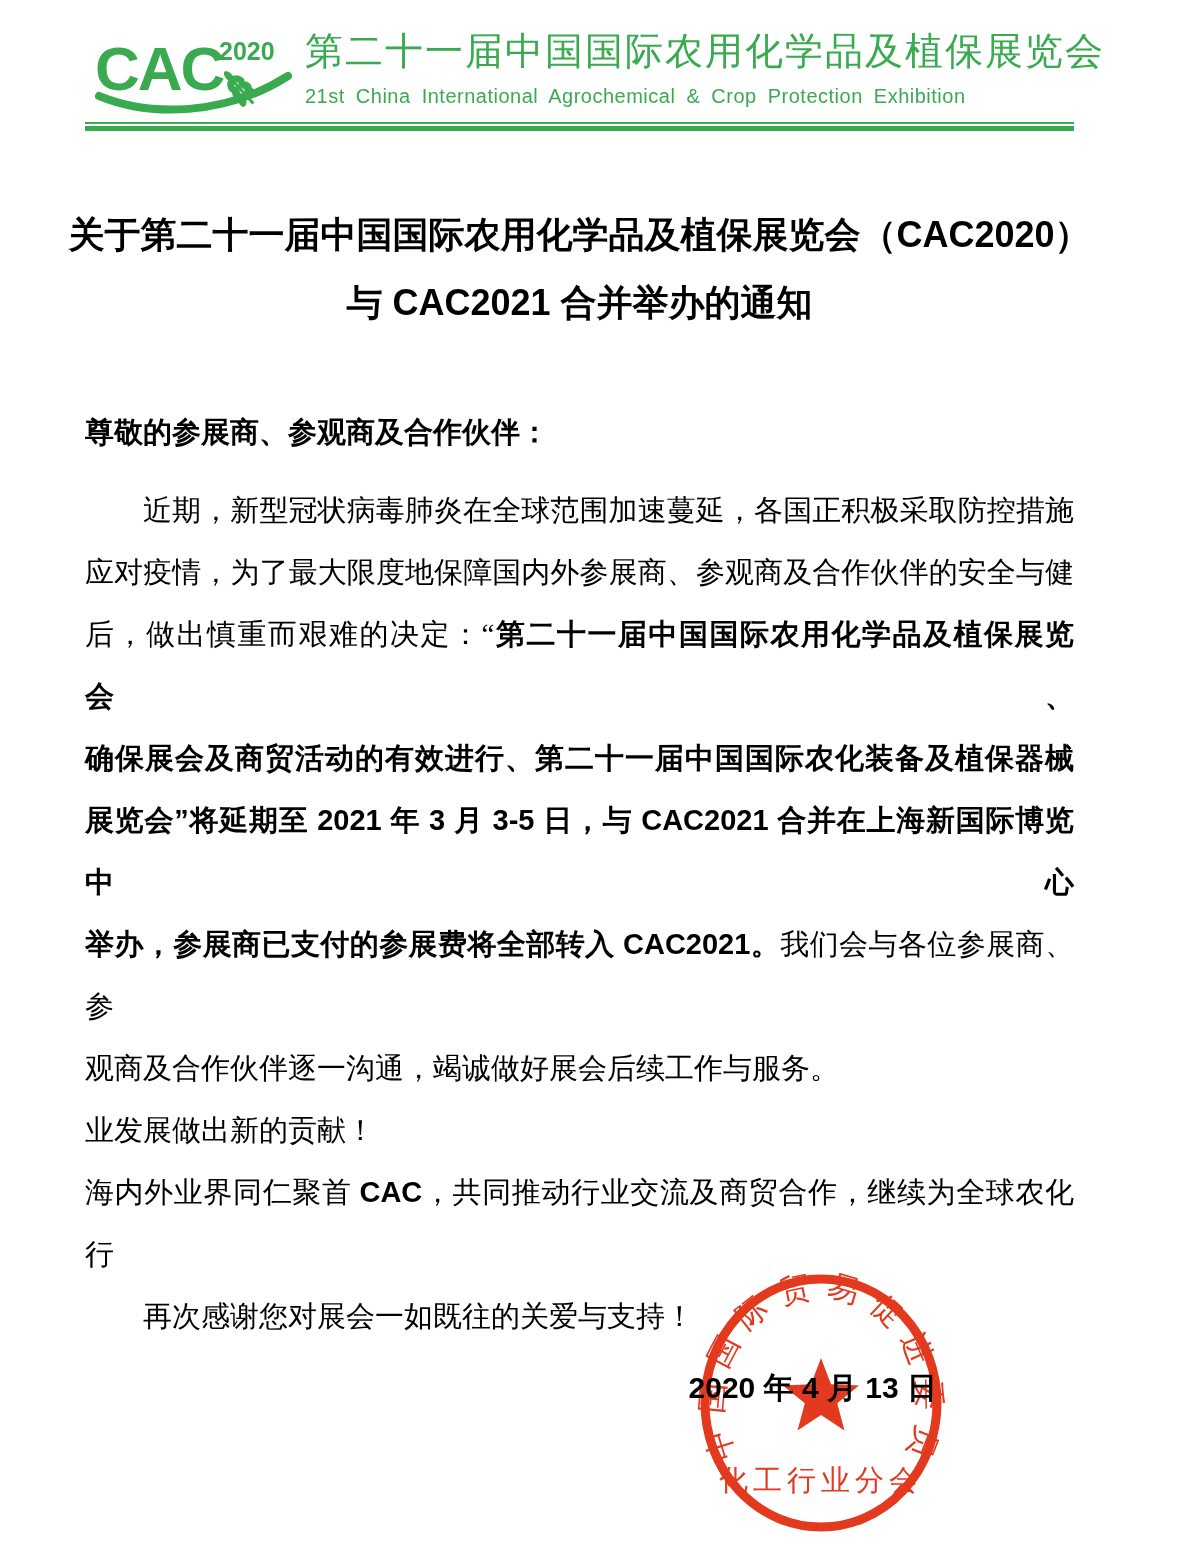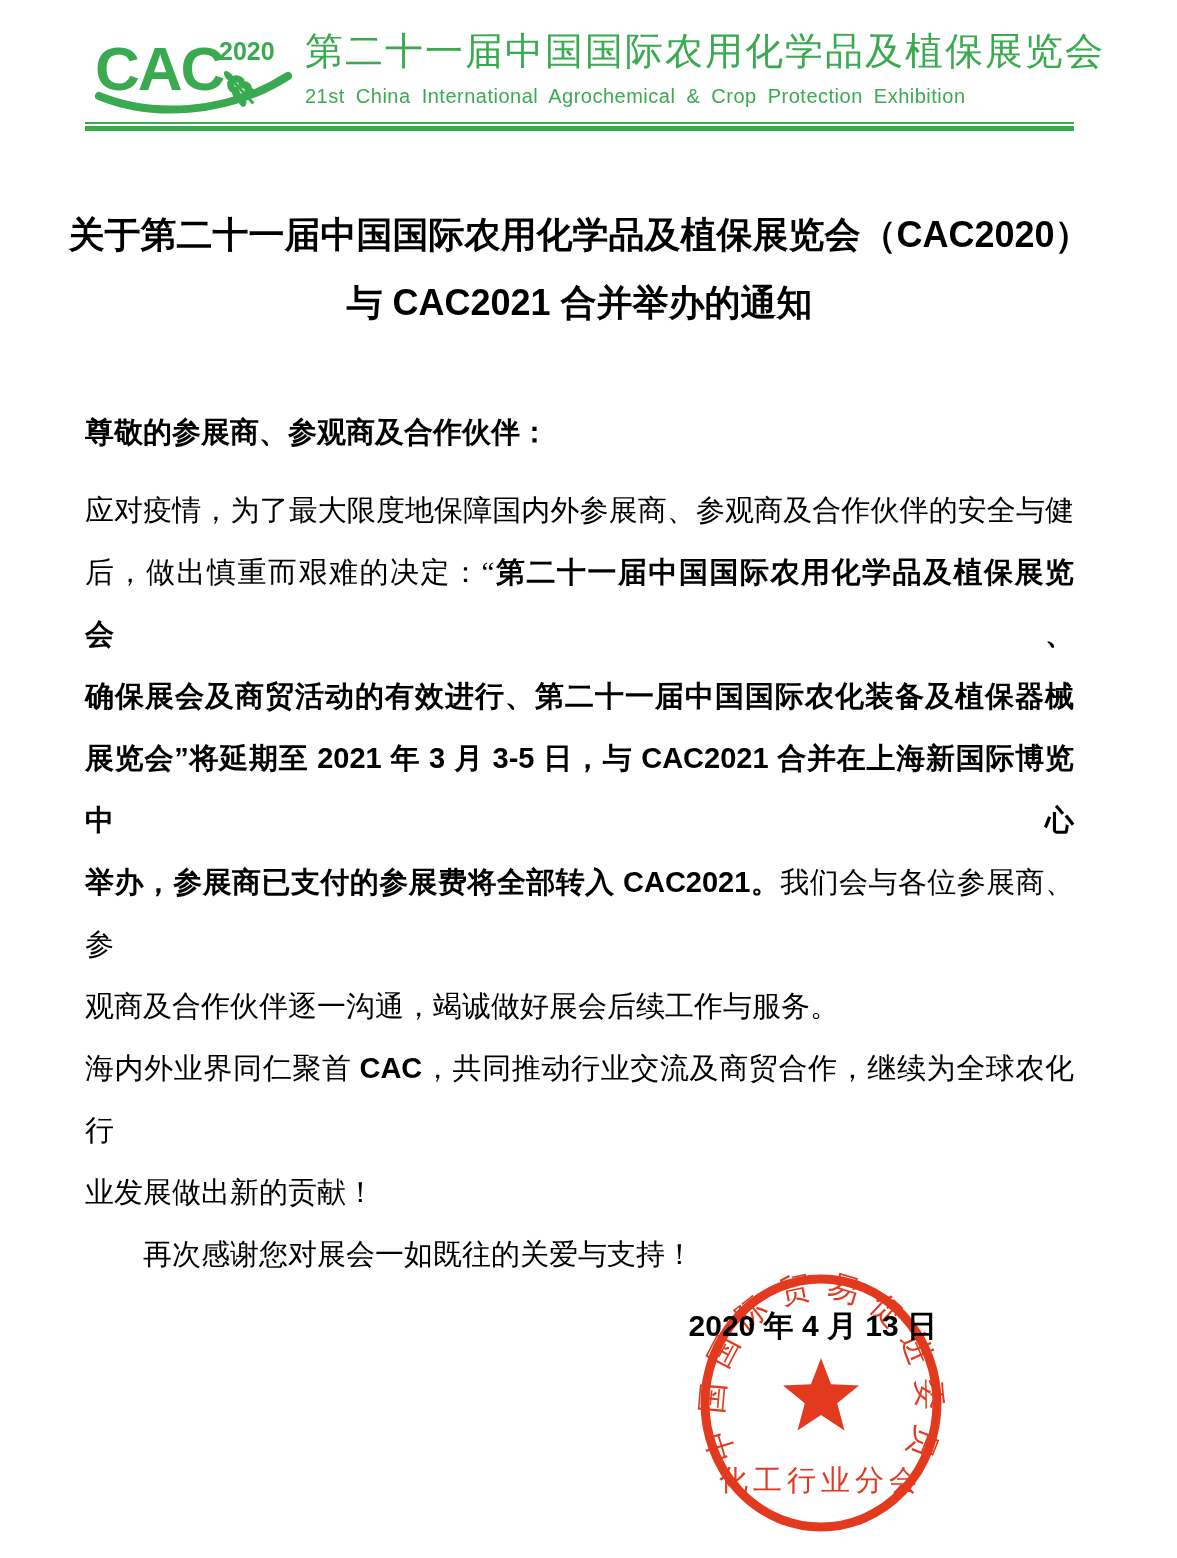--- a/index.html
+++ b/index.html
@@ -143,30 +143,31 @@
   <div class="doc-title">
     <div>关于第二十一届中国国际农用化学品及植保展览会（CAC2020）</div>
     <div>与 CAC2021 合并举办的通知</div>
   </div>
 
   <div class="content">
     <div class="salutation">尊敬的参展商、参观商及合作伙伴：</div>
 
     <div class="paragraphs">
       <div class="par">
+          <div class="line indent"><span>近期，新型冠状病毒肺炎在全球范围加速蔓延，各国正积极采取防控措施</span></div>
           <div class="line"><span>应对疫情，为了最大限度地保障国内外参展商、参观商及合作伙伴的安全与健</span></div>
           <div class="line"><span>后，做出慎重而艰难的决定：“</span><span class="hei">第二十一届中国国际农用化学品及植保展览会、</span></div>
           <div class="line"><span class="hei">确保展会及商贸活动的有效进行、第二十一届中国国际农化装备及植保器械</span></div>
           <div class="line"><span class="hei">展览会”将延期至 2021 年 3 月 3-5 日，与 CAC2021 合并在上海新国际博览中心</span></div>
           <div class="line"><span class="hei">举办，参展商已支付的参展费将全部转入 CAC2021。</span><span>我们会与各位参展商、参</span></div>
           <div class="line last"><span>观商及合作伙伴逐一沟通，竭诚做好展会后续工作与服务。</span></div>
         </div>
       <div class="par">
+          <div class="line last"><span>业发展做出新的贡献！</span></div>
           <div class="line"><span>海内外业界同仁聚首 </span><span class="hei">CAC</span><span>，共同推动行业交流及商贸合作，继续为全球农化行</span></div>
-          <div class="line last"><span>业发展做出新的贡献！</span></div>
         </div>
       <div class="par">
           <div class="line indent last"><span>再次感谢您对展会一如既往的关爱与支持！</span></div>
         </div>
     </div>
 
     <div class="dateline">2020 年 4 月 13 日</div>
   </div>
 
   <svg class="stamp" viewBox="0 0 260 270">

